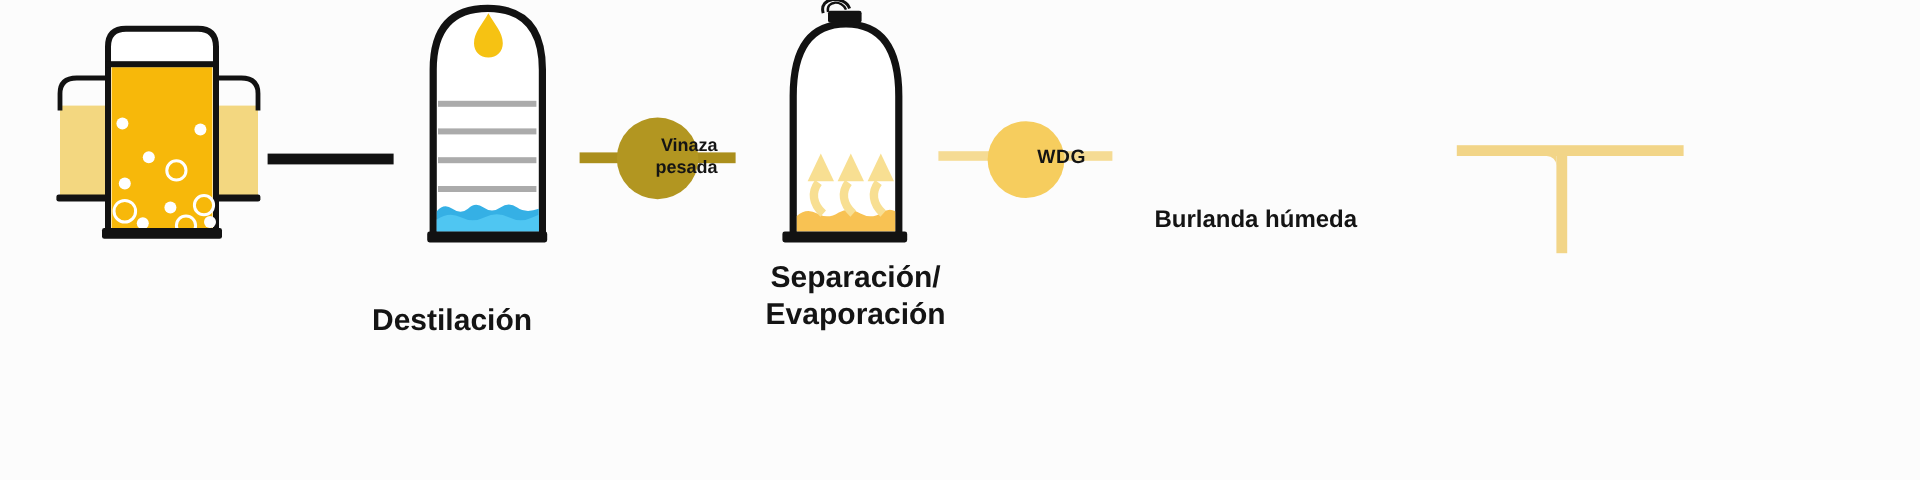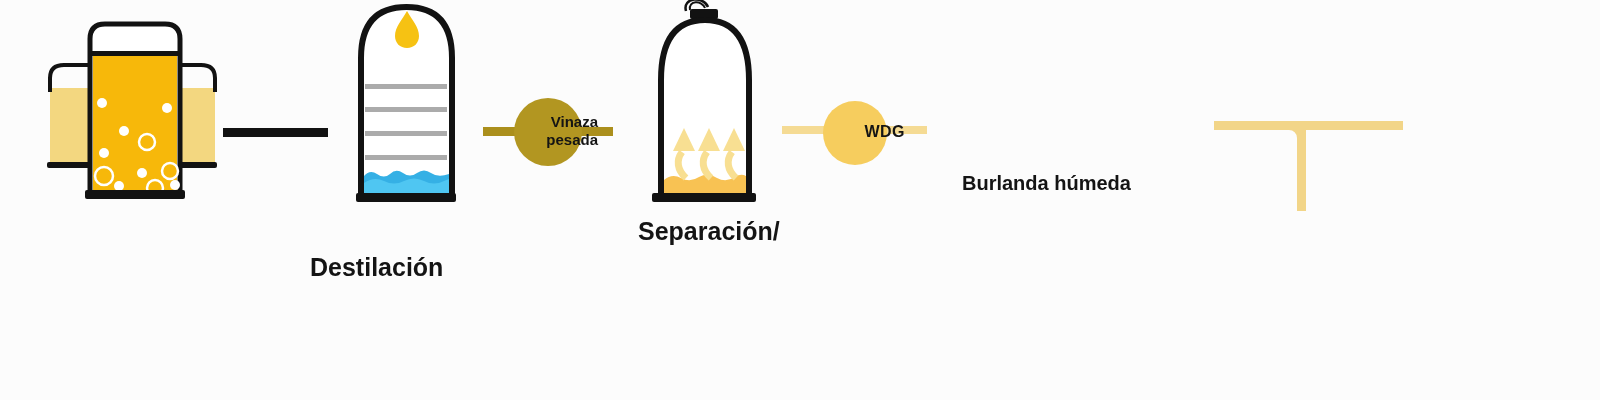--- a/index.html
+++ b/index.html
@@ -135,20 +135,21 @@
       <path class="f-tee" d="M 1289,130 A 8,8 0 0 1 1297,138 L 1297,130 Z"></path>
       <rect class="f-tee" x="1297" y="129" width="9" height="82"></rect>
     </g>
   </svg>
 
 
   <div class="label stage-label lbl-distillation">Destilación</div>
 
   <div class="label stage-label lbl-separation">
     <div>Separación/</div>
+    <div>Evaporación</div>
   </div>
 
   <div class="label lbl-burlanda">Burlanda húmeda</div>
 
   <div class="label lbl-vinaza">
     <div>Vinaza</div>
     <div>pesada</div>
   </div>
 
   <div class="label lbl-wdg">WDG</div>

